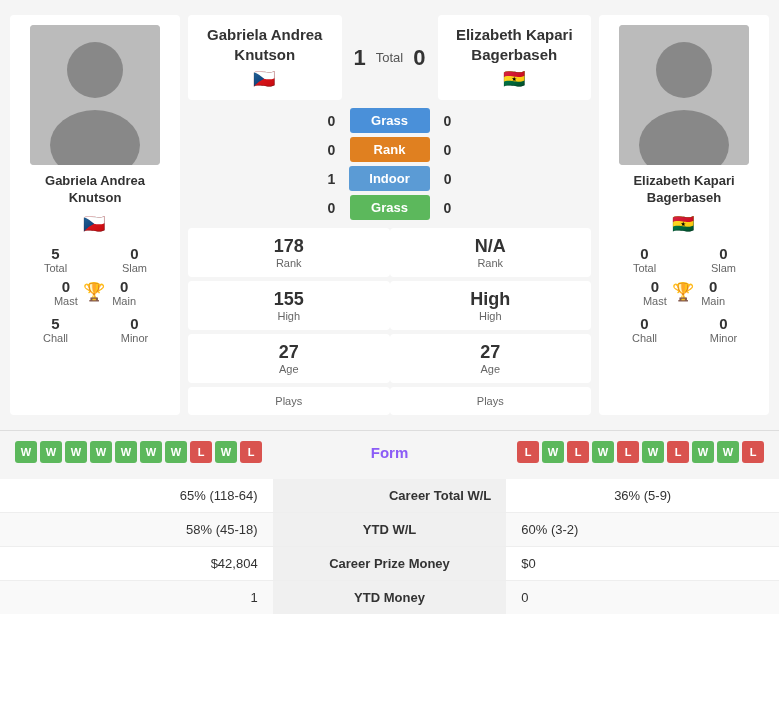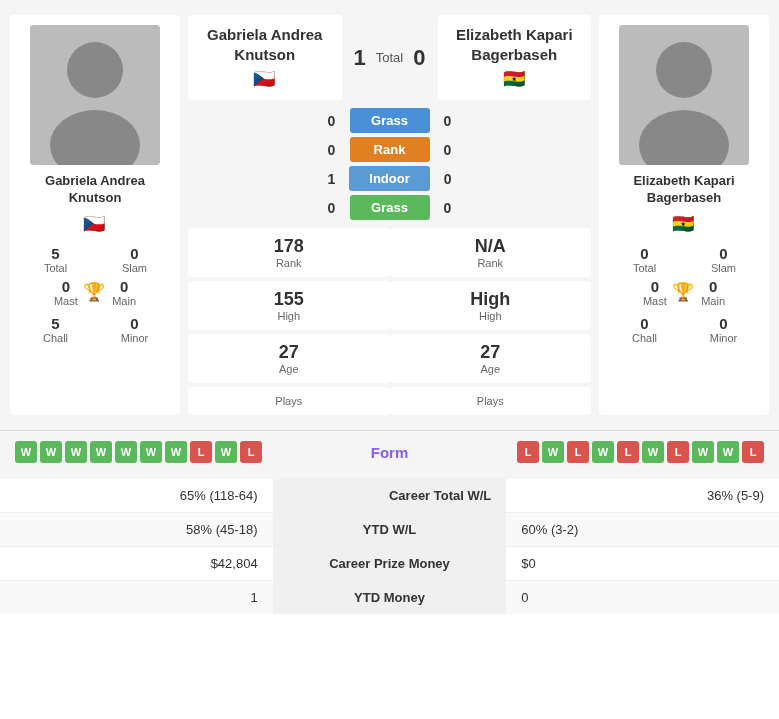--- a/index.html
+++ b/index.html
@@ -456,21 +456,21 @@
         </div>
     </div>
   </div>
 
   <div>
     <table class="stats-table">
       <tbody id="stats-tbody">
       <tr style="background: rgb(255, 255, 255);">
             <td style="text-align: right;">65% (118-64)</td>
             <td style="text-align: right; font-weight: bold; background: rgb(240, 240, 240);">Career Total W/L</td>
-            <td style="text-align: right;">36% (5-9)</td>
+            <td style="text-align: center;">36% (5-9)</td>
           </tr>
           <tr style="background: rgb(249, 249, 249);">
             <td style="text-align: right;">58% (45-18)</td>
             <td style="text-align: center; font-weight: bold; background: rgb(240, 240, 240);">YTD W/L</td>
             <td style="text-align: left;">60% (3-2)</td>
           </tr>
           <tr style="background: rgb(255, 255, 255);">
             <td style="text-align: right;">$42,804</td>
             <td style="text-align: center; font-weight: bold; background: rgb(240, 240, 240);">Career Prize Money</td>
             <td style="text-align: left;">$0</td>

